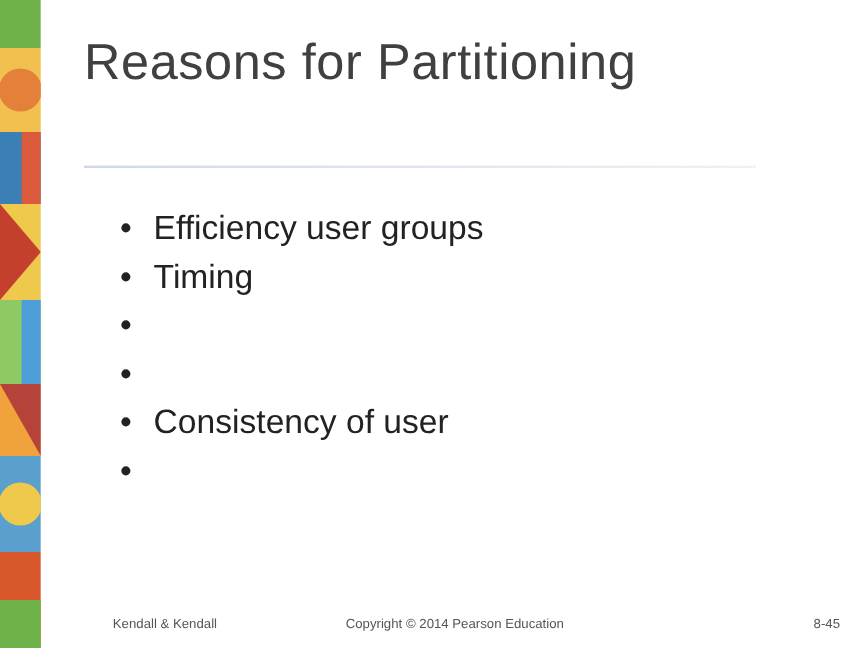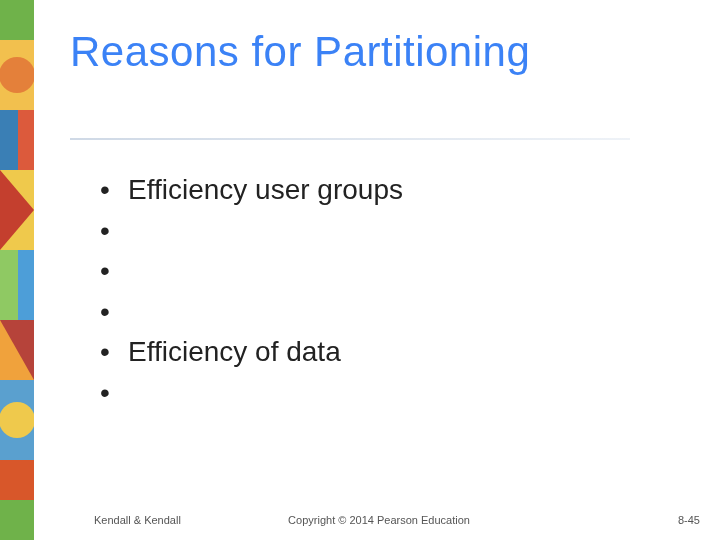--- a/index.html
+++ b/index.html
@@ -25,21 +25,21 @@
     left: 0;
     top: 0;
     width: 720px;
     height: 540px;
   }
   .title {
     position: absolute;
     left: 70px;
     top: 28px;
     font-size: 42px;
-    color: #3b82f6;
+    color: #404040;
     font-weight: 400;
     letter-spacing: 0.5px;
   }
   .rule {
     position: absolute;
     left: 70px;
     top: 138px;
     width: 560px;
     height: 2px;
     background: linear-gradient(to right, #cfd9e6, #eef2f7);
@@ -115,30 +115,31 @@
 
   <div class="rule"></div>
 
   <div class="bullets">
     <div class="row">
       <span class="dot">•</span>
       <span>Efficiency user groups</span>
     </div>
     <div class="row">
       <span class="dot">•</span>
+      <span>Timing</span>
     </div>
     <div class="row">
       <span class="dot">•</span>
     </div>
     <div class="row">
       <span class="dot">•</span>
     </div>
     <div class="row">
       <span class="dot">•</span>
-      <span>Efficiency of data</span>
+      <span>Consistency of user</span>
     </div>
     <div class="row">
       <span class="dot">•</span>
     </div>
   </div>
 
   <div class="footer">
     <span class="left">Kendall &amp; Kendall</span>
     <span class="center">Copyright © 2014 Pearson Education</span>
     <span class="right">8-45</span>

